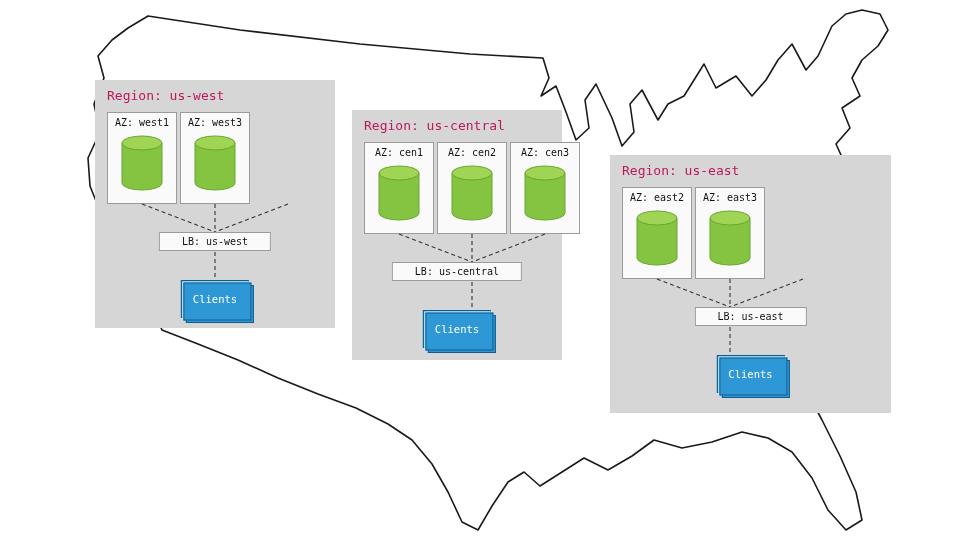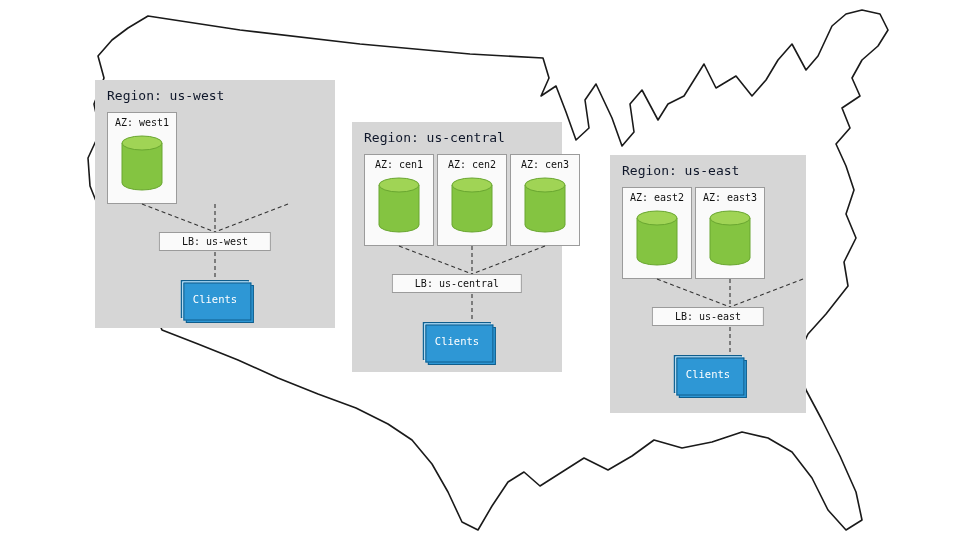--- a/index.html
+++ b/index.html
@@ -19,21 +19,21 @@
     font-family:"DejaVu Sans Mono","Liberation Mono",monospace;
     position:relative;color:#111;
   }
   .stage{position:absolute;inset:0;width:960px;height:540px;}
   .map-svg{position:absolute;left:0;top:0;width:960px;height:540px;}
   .map-svg path{fill:#ffffff;stroke:var(--map-outline);stroke-width:1.6;stroke-linejoin:round;}
   .region{
     position:absolute;background:var(--region-bg);
   }
   .region-title{
-    position:absolute;left:12px;top:8px;font-size:13px;letter-spacing:0;color:#0f172a;
+    position:absolute;left:12px;top:8px;font-size:13px;letter-spacing:0;color:#be185d;
     white-space:nowrap;
   }
   .az-row{position:absolute;left:12px;top:32px;display:flex;gap:3px;}
   .az{
     width:70px;height:92px;background:var(--az-bg);border:1px solid #9b9b9b;
     display:flex;flex-direction:column;align-items:center;
   }
   .az-label{font-size:10px;margin-top:4px;white-space:nowrap;color:#111;}
   .cyl{margin-top:6px;}
   .connectors{position:absolute;left:0;top:0;width:240px;height:248px;pointer-events:none;}
@@ -79,32 +79,39 @@
   <div class="region" style="left:95px;top:80px;width:240px;height:248px">
     <div class="region-title">Region: us-west</div>
     <div class="az-row">
       <div class="az">
         <div class="az-label">AZ: west1</div>
         <svg class="cyl" width="44" height="58" viewBox="0 0 44 58">
           <path d="M2 9 L2 49 A20 7 0 0 0 42 49 L42 9" style="fill:var(--cylinder-body);stroke:var(--cylinder-stroke);stroke-width:1"></path>
           <ellipse cx="22" cy="9" rx="20" ry="7" style="fill:var(--cylinder-top);stroke:var(--cylinder-stroke);stroke-width:1"></ellipse>
         </svg>
       </div>
+      <div class="az">
+        <div class="az-label">AZ: west3</div>
+        <svg class="cyl" width="44" height="58" viewBox="0 0 44 58">
+          <path d="M2 9 L2 49 A20 7 0 0 0 42 49 L42 9" style="fill:var(--cylinder-body);stroke:var(--cylinder-stroke);stroke-width:1"></path>
+          <ellipse cx="22" cy="9" rx="20" ry="7" style="fill:var(--cylinder-top);stroke:var(--cylinder-stroke);stroke-width:1"></ellipse>
+        </svg>
+      </div>
     </div>
     <svg class="connectors" viewBox="0 0 240 248">
       <line x1="47" y1="124" x2="120" y2="152"></line>
       <line x1="120" y1="124" x2="120" y2="152"></line>
       <line x1="193" y1="124" x2="120" y2="152"></line>
       <line x1="120" y1="172" x2="120" y2="200"></line>
     </svg>
     <div class="lb">LB: us-west</div>
     <div class="clients">Clients</div>
   </div>
 
-  <div class="region" style="left:352px;top:122px;width:210px;height:250px">
+  <div class="region" style="left:352px;top:110px;width:210px;height:250px">
     <div class="region-title">Region: us-central</div>
     <div class="az-row">
       <div class="az">
         <div class="az-label">AZ: cen1</div>
         <svg class="cyl" width="44" height="58" viewBox="0 0 44 58">
           <path d="M2 9 L2 49 A20 7 0 0 0 42 49 L42 9" style="fill:var(--cylinder-body);stroke:var(--cylinder-stroke);stroke-width:1"></path>
           <ellipse cx="22" cy="9" rx="20" ry="7" style="fill:var(--cylinder-top);stroke:var(--cylinder-stroke);stroke-width:1"></ellipse>
         </svg>
       </div>
       <div class="az">
@@ -125,21 +132,21 @@
     <svg class="connectors" viewBox="0 0 240 248">
       <line x1="47" y1="124" x2="120" y2="152"></line>
       <line x1="120" y1="124" x2="120" y2="152"></line>
       <line x1="193" y1="124" x2="120" y2="152"></line>
       <line x1="120" y1="172" x2="120" y2="200"></line>
     </svg>
     <div class="lb">LB: us-central</div>
     <div class="clients">Clients</div>
   </div>
 
-  <div class="region" style="left:610px;top:155px;width:196px;height:258px">
+  <div class="region" style="left:610px;top:155px;width:281px;height:258px">
     <div class="region-title">Region: us-east</div>
     <div class="az-row">
       <div class="az">
         <div class="az-label">AZ: east2</div>
         <svg class="cyl" width="44" height="58" viewBox="0 0 44 58">
           <path d="M2 9 L2 49 A20 7 0 0 0 42 49 L42 9" style="fill:var(--cylinder-body);stroke:var(--cylinder-stroke);stroke-width:1"></path>
           <ellipse cx="22" cy="9" rx="20" ry="7" style="fill:var(--cylinder-top);stroke:var(--cylinder-stroke);stroke-width:1"></ellipse>
         </svg>
       </div>
       <div class="az">

